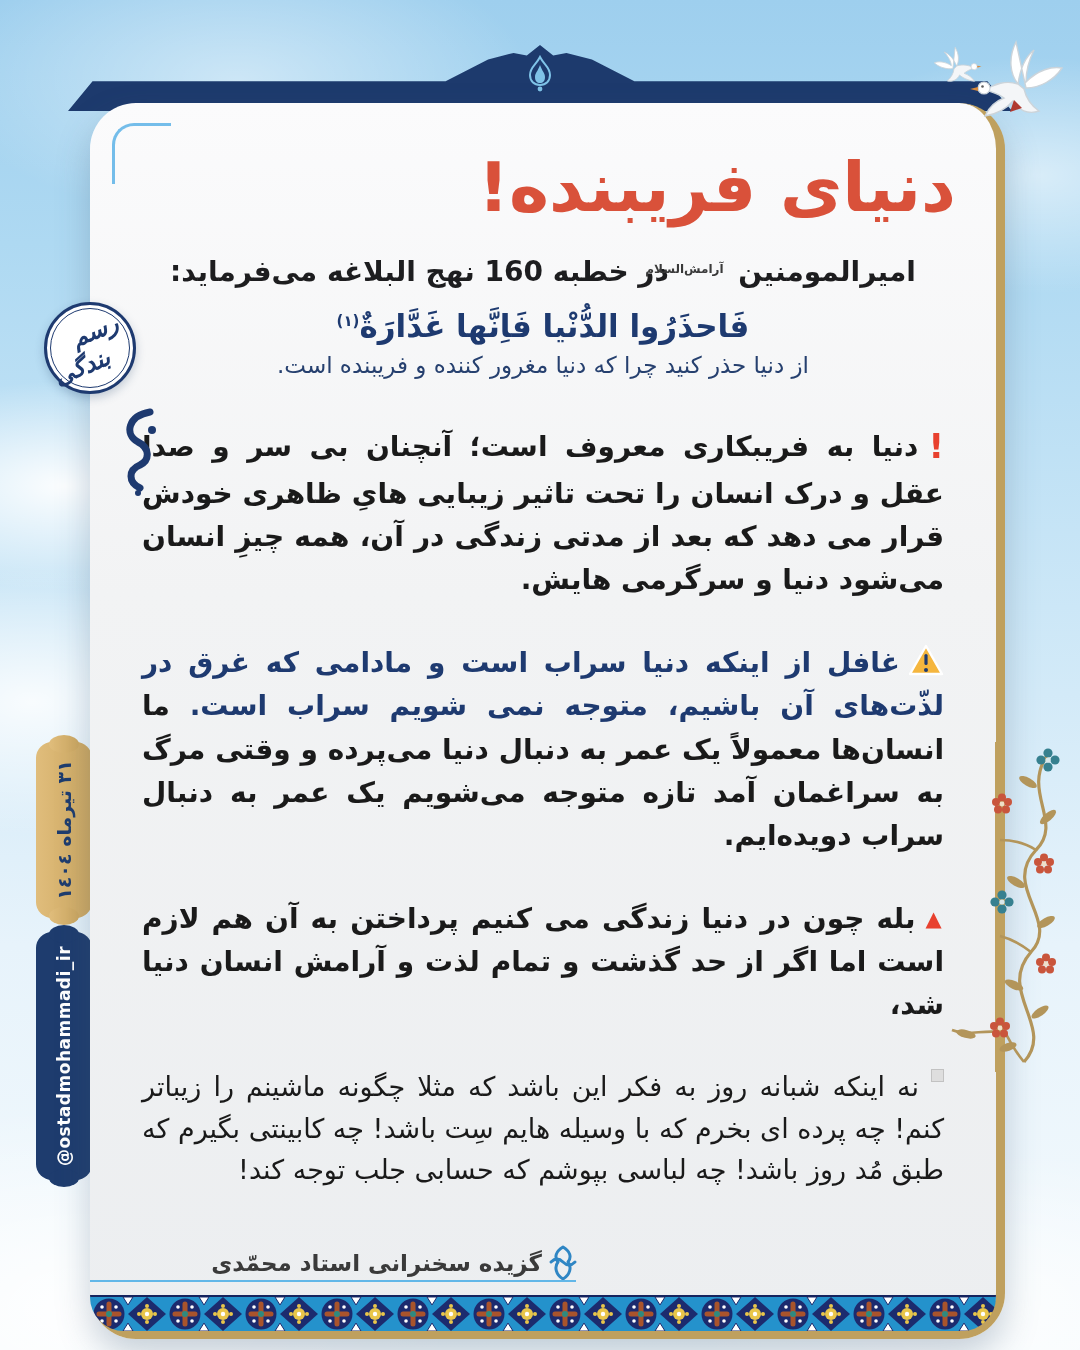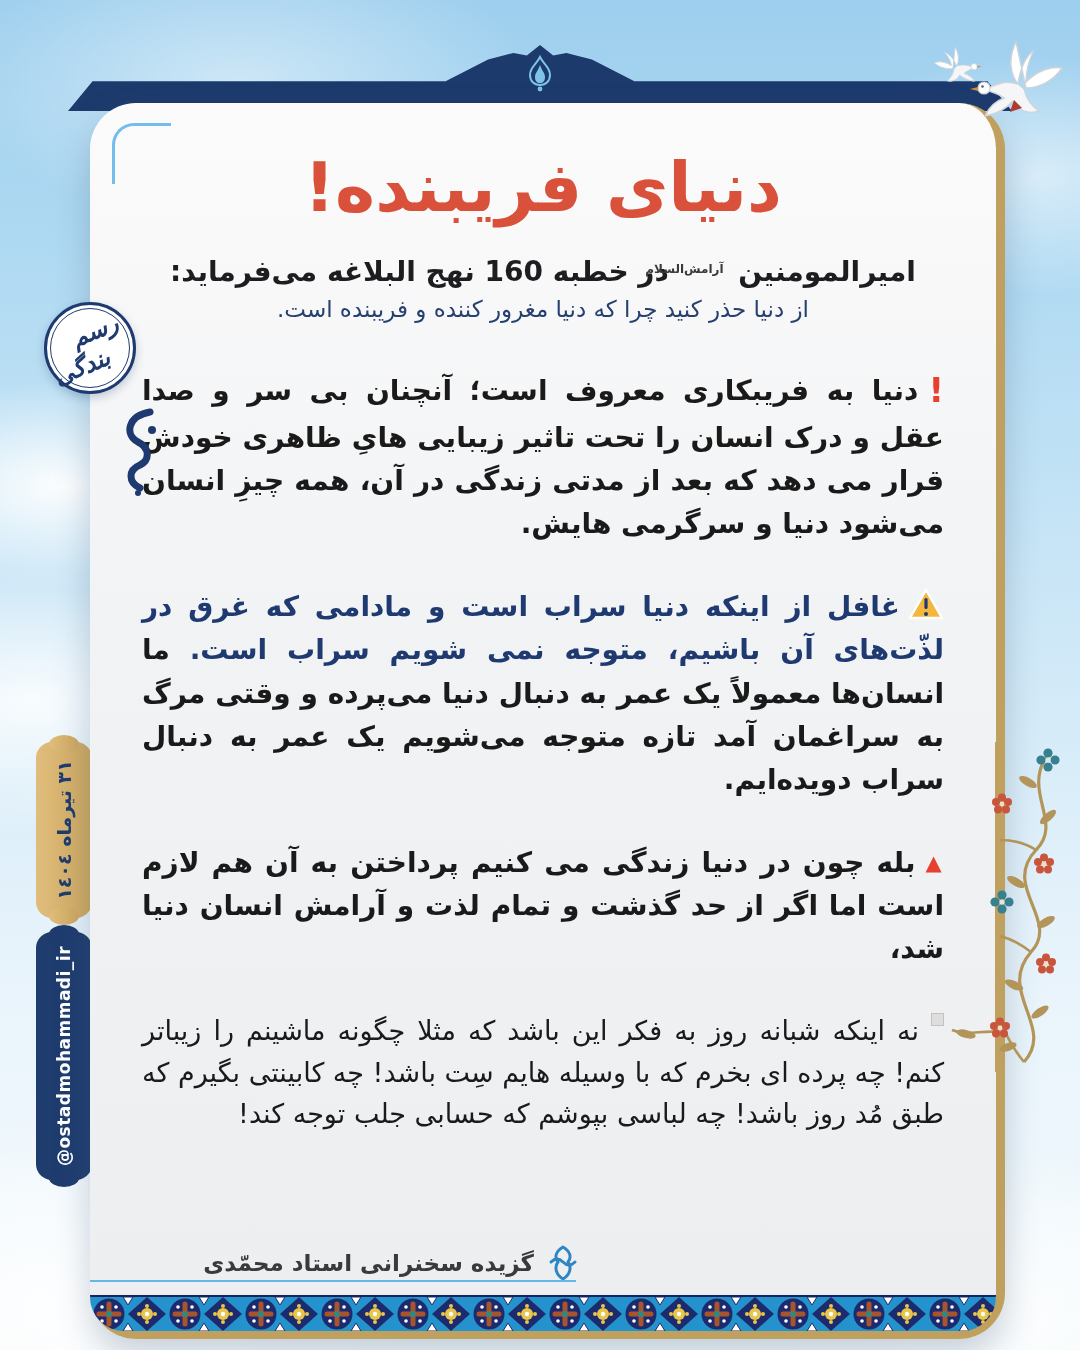--- a/index.html
+++ b/index.html
@@ -27,21 +27,21 @@
 
   
   .card{position:absolute;left:90px;top:103px;width:906px;height:1228px;z-index:2;
     background:linear-gradient(180deg,#fbfbfc 0%,#f2f3f4 40%,#eceef0 100%);
     border-right:9px solid #bfa05e;border-bottom:8px solid #bfa05e;
     border-radius:46px;box-shadow:0 16px 34px rgba(60,90,120,.28);}
   .bracket{position:absolute;left:22px;top:20px;width:56px;height:58px;
     border-top:3px solid #74bdea;border-left:3px solid #74bdea;border-top-left-radius:22px;}
 
   .rtl{direction:rtl;unicode-bidi:embed;}
-  .title{margin:44px 40px 0;text-align:center;font-size:68px;line-height:1.2;
+  .title{margin:44px 40px 0;font-size:68px;line-height:1.2;
     font-weight:900;color:#d9513a;letter-spacing:-1px;}
   .subtitle{margin:26px 50px 0;text-align:center;font-size:28px;font-weight:700;color:#1d1d1f;}
   .honorific{display:inline-block;font-size:12px;line-height:1.05;color:#3a3a3a;
     transform:translateY(-8px);margin:0 5px;max-width:40px;font-weight:600;}
   .arabic{margin:20px 50px 0;text-align:center;font-size:31px;font-weight:700;color:#1e3a70;}
   .footnote{font-size:15px;vertical-align:super;font-weight:700;color:#1e3a70;}
   .translation{margin:8px 50px 0;text-align:center;font-size:23px;font-weight:400;color:#26406f;}
 
   .para{margin:40px 52px 0;font-size:28px;line-height:1.54;text-align:justify;color:#1a1a1a;font-weight:600;}
   .para.first{margin-top:42px;}
@@ -50,21 +50,21 @@
   .blue-lead{color:#1e3a70;font-weight:700;}
   .tri-bullet{color:#e8402e;font-size:21px;margin-left:10px;vertical-align:2px;}
   .navy-strong{display:block;color:#1e3a70;font-weight:800;}
   .hl{color:#3a9ad9;font-weight:800;}
   .sq-bullet{display:inline-block;width:11px;height:11px;background:#dedede;border:1px solid #c2c2c2;
     margin-left:12px;vertical-align:14px;}
   .para.last{font-weight:500;font-size:27px;}
 
   
   .footer-row{position:absolute;left:0;top:1142px;width:500px;display:flex;direction:ltr;
-    align-items:center;justify-content:flex-end;gap:12px;padding-right:10px;box-sizing:border-box;}
+    align-items:center;justify-content:flex-end;gap:4px;padding-right:10px;box-sizing:border-box;}
   .caption{font-size:23px;font-weight:700;color:#3a3a3a;}
   .logo-knot{width:34px;height:36px;}
   .footer-line{position:absolute;left:0;top:1177px;width:486px;height:2px;background:#62b7e8;}
   .tiles{position:absolute;left:0;bottom:0;width:100%;height:34px;overflow:hidden;
     border-radius:0 0 38px 38px;border-top:2px solid #16245e;}
   .tiles svg{display:block;}
 
   
   .badge{position:absolute;left:44px;top:302px;width:86px;height:86px;background:#fff;
     border:3px solid #1e3a70;border-radius:50%;z-index:5;box-shadow:0 4px 10px rgba(40,70,110,.25);}
@@ -119,20 +119,23 @@
     <div class="bracket"></div>
 
     <h1 class="title rtl">دنیای فریبنده!</h1>
 
     <div class="subtitle rtl">
       <span>امیرالمومنین</span>
       <span class="honorific">آرامش‌السلام</span>
       <span>در خطبه 160 نهج البلاغه می‌فرماید:</span>
     </div>
 
+    <div class="arabic rtl">
+      <span>فَاحذَرُوا الدُّنْيا فَاِنَّها غَدَّارَةٌ</span><span class="footnote">(١)</span>
+    </div>
     <div class="translation rtl">از دنیا حذر کنید چرا که دنیا مغرور کننده و فریبنده است.</div>
 
     <div class="para first rtl">
       <span class="marker-ex">!</span><span>دنیا به فریبکاری معروف است؛ آنچنان بی سر و صدا عقل و درک انسان را تحت تاثیر زیبایی هایِ ظاهری خودش قرار می دهد که بعد از مدتی زندگی در آن، همه چیزِ انسان می‌شود دنیا و سرگرمی هایش.</span>
     </div>
 
     <div class="para rtl">
       <span class="warn-icon">
         <svg viewBox="0 0 36 32" width="36" height="32">
           <path d="M18 2 L34 30 H2 Z" fill="#f5b63e" stroke="#ffffff" stroke-width="2.4" stroke-linejoin="round"></path>

